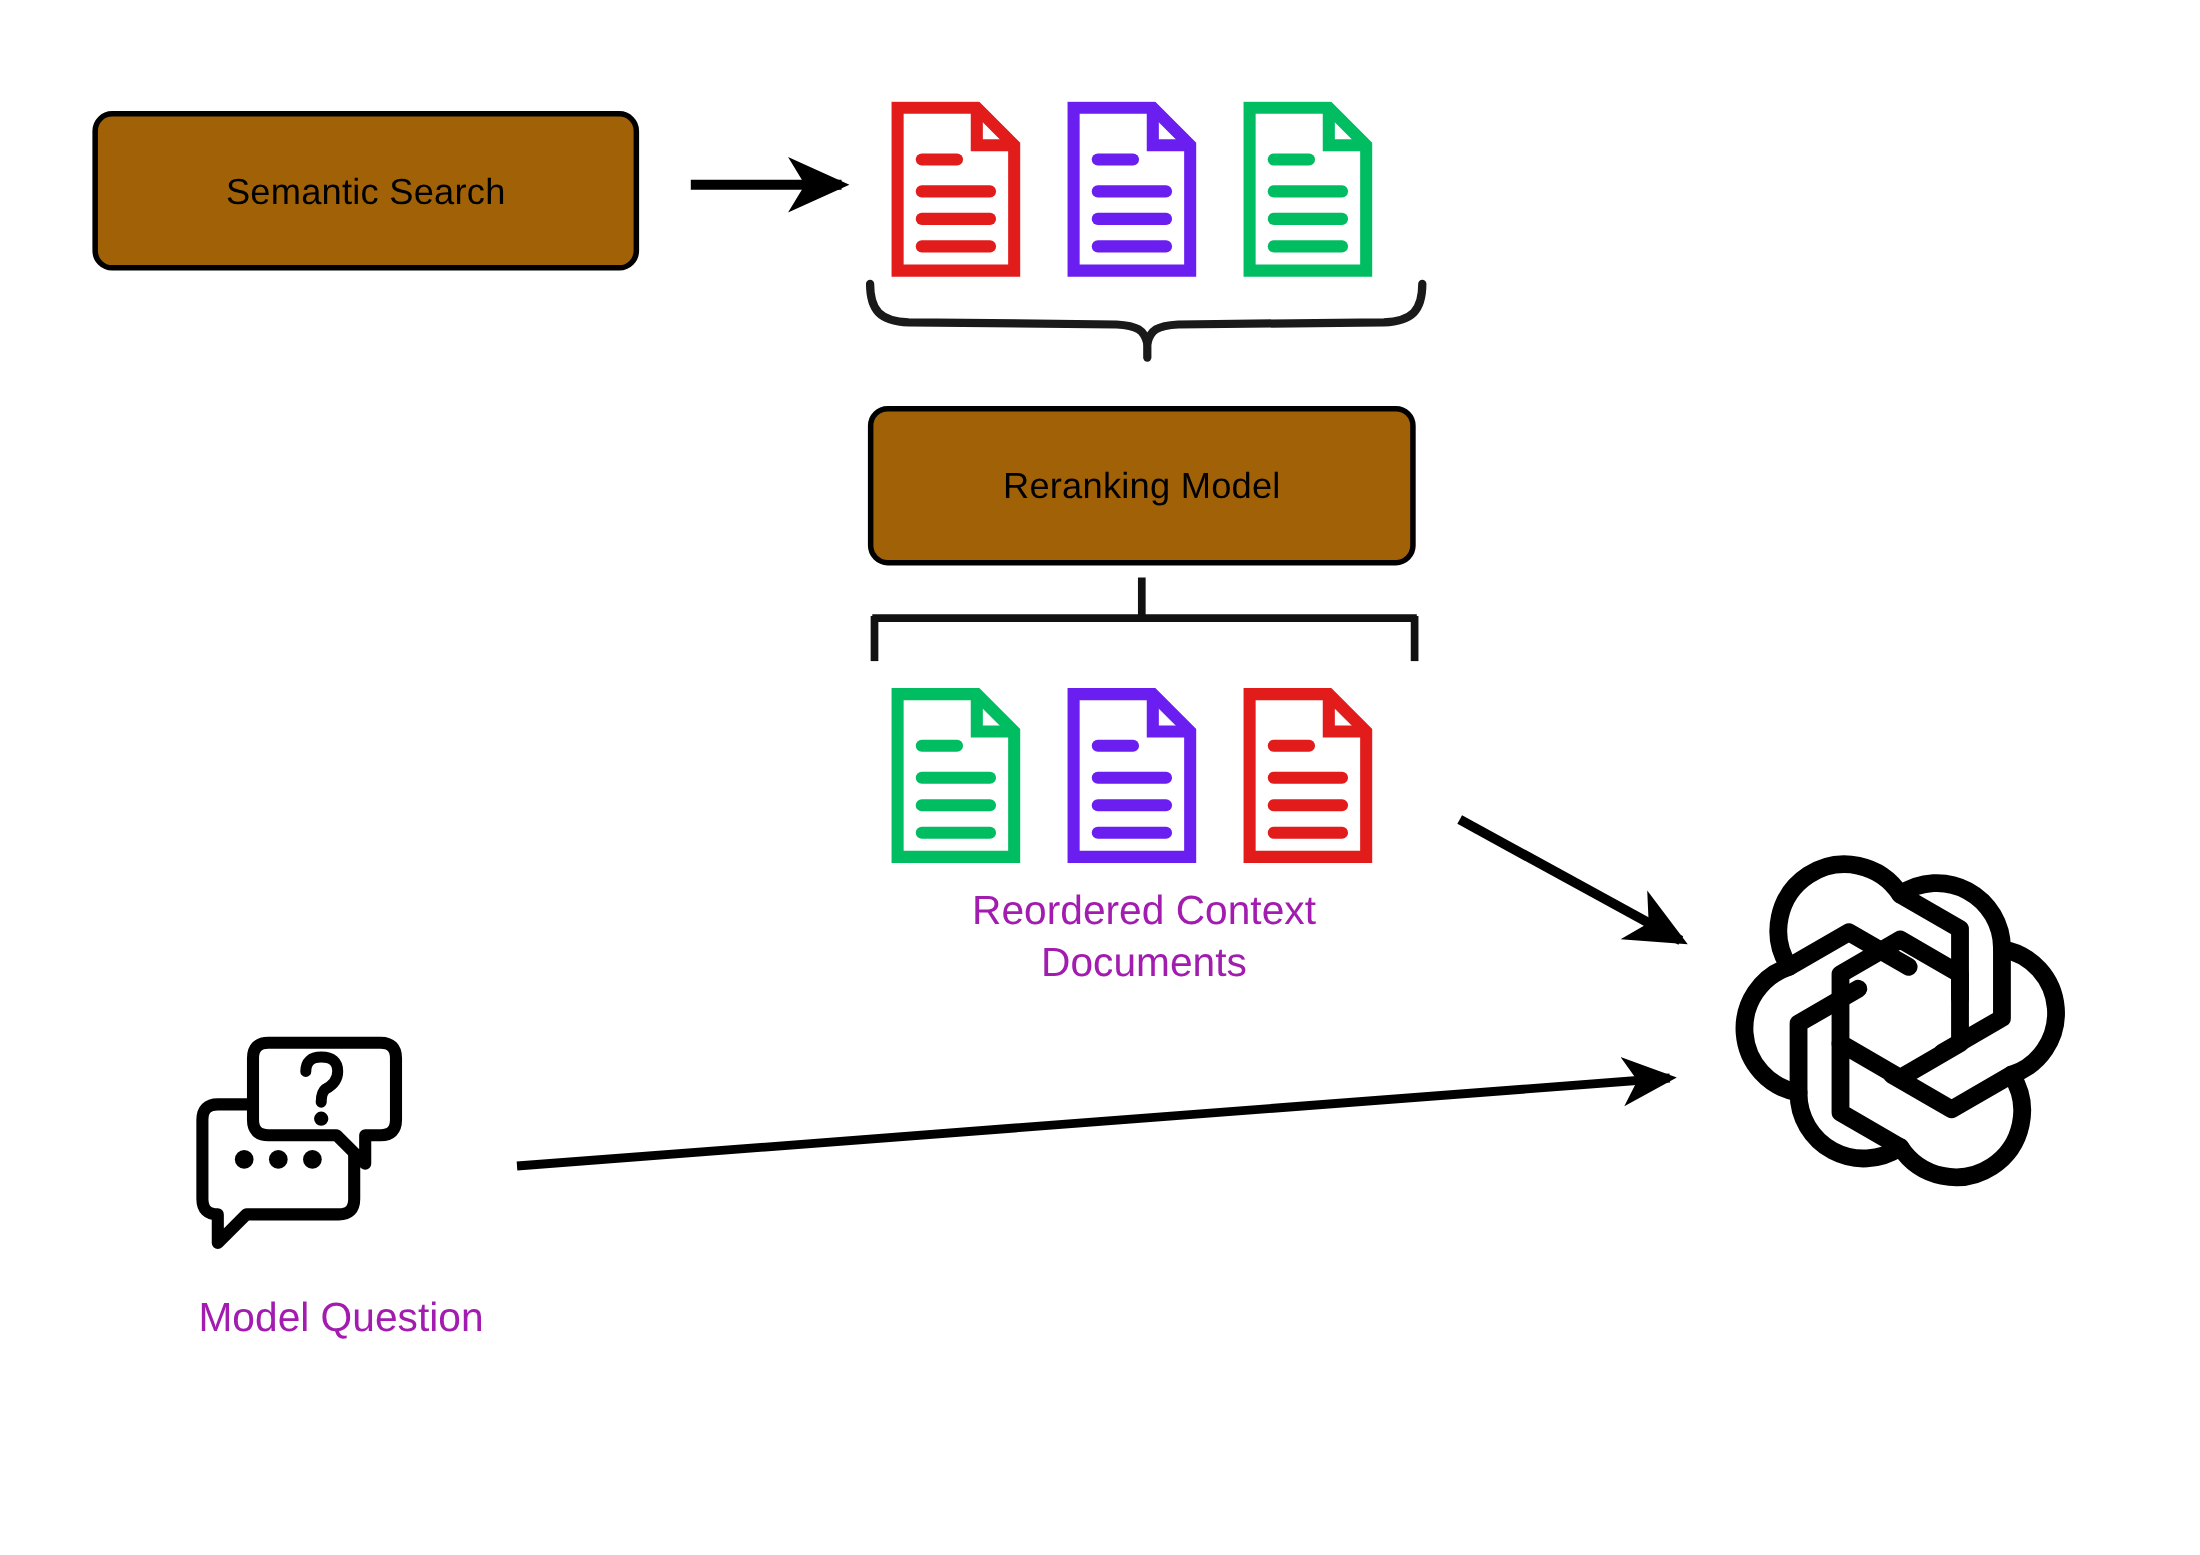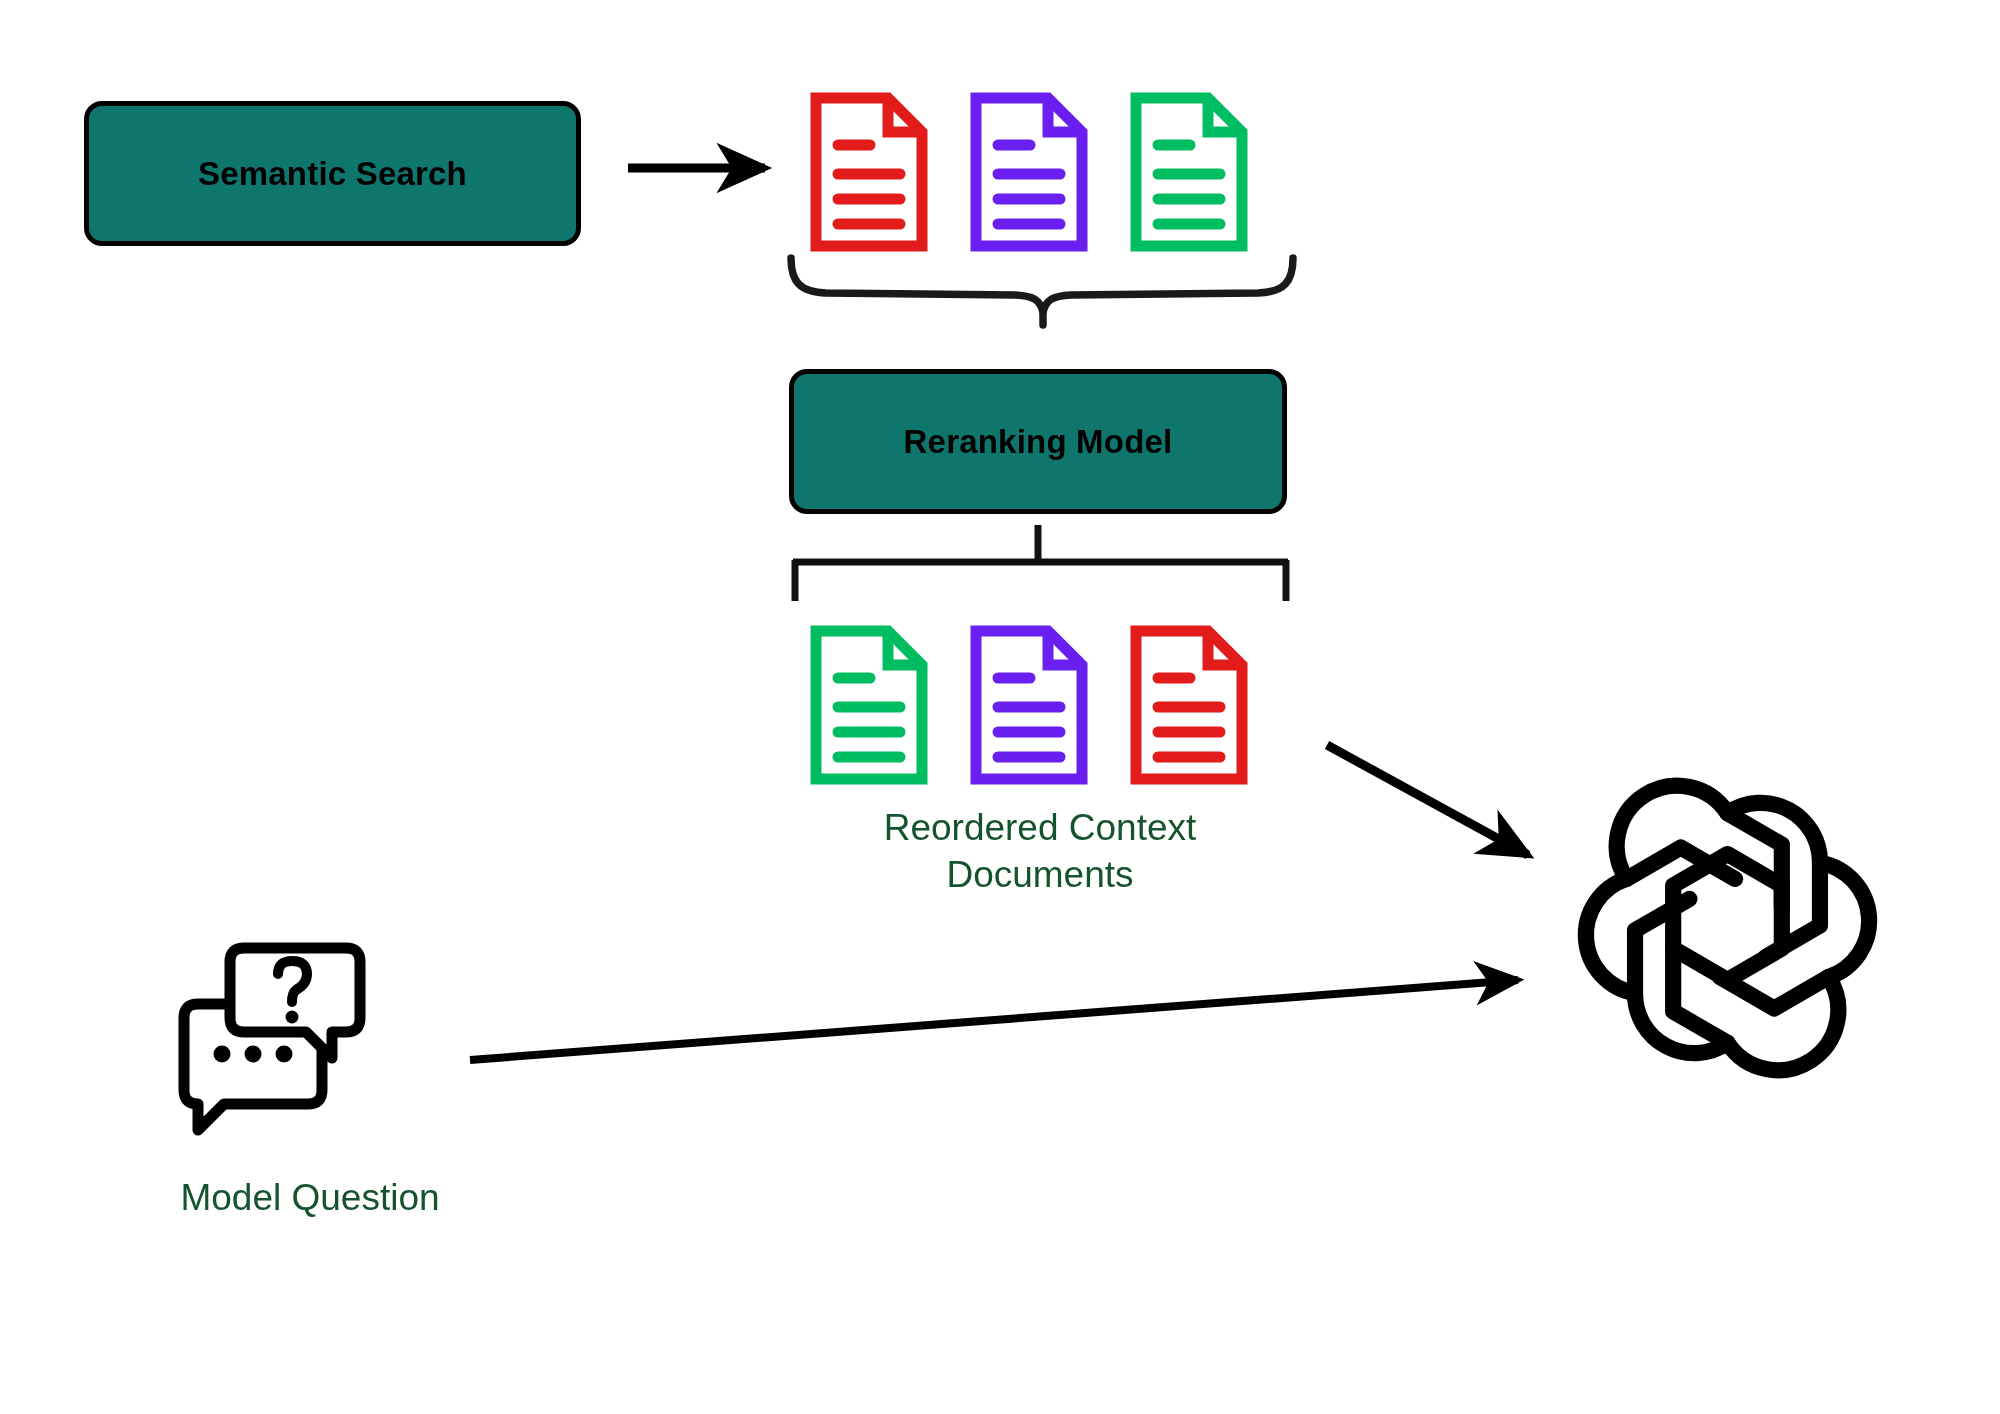--- a/index.html
+++ b/index.html
@@ -20,28 +20,27 @@
     position: absolute;
     inset: 0;
     width: 2000px;
     height: 1414px;
   }
 
   
   .node-box {
     position: absolute;
     box-sizing: border-box;
-    background: #0f766e;
+    background: #a16207;
     border: 5px solid #000000;
     border-radius: 18px;
     display: flex;
     align-items: center;
     justify-content: center;
     text-align: center;
-    font-weight: bold;
   }
   .node-box .node-label {
     font-size: 33px;
     line-height: 1.2;
     letter-spacing: 0.2px;
     color: #000000;
     white-space: nowrap;
   }
 
   #semantic-search-box {
@@ -78,21 +77,21 @@
     height: 160px;
     display: block;
   }
 
   
   .caption {
     position: absolute;
     text-align: center;
     font-size: 37px;
     line-height: 1.26;
-    color: #14532d;
+    color: #a21caf;
     white-space: pre-line;
   }
   #reordered-caption {
     left: 760px;
     top: 805px;
     width: 560px;
   }
   #user-question-caption {
     left: 90px;
     top: 1175px;

